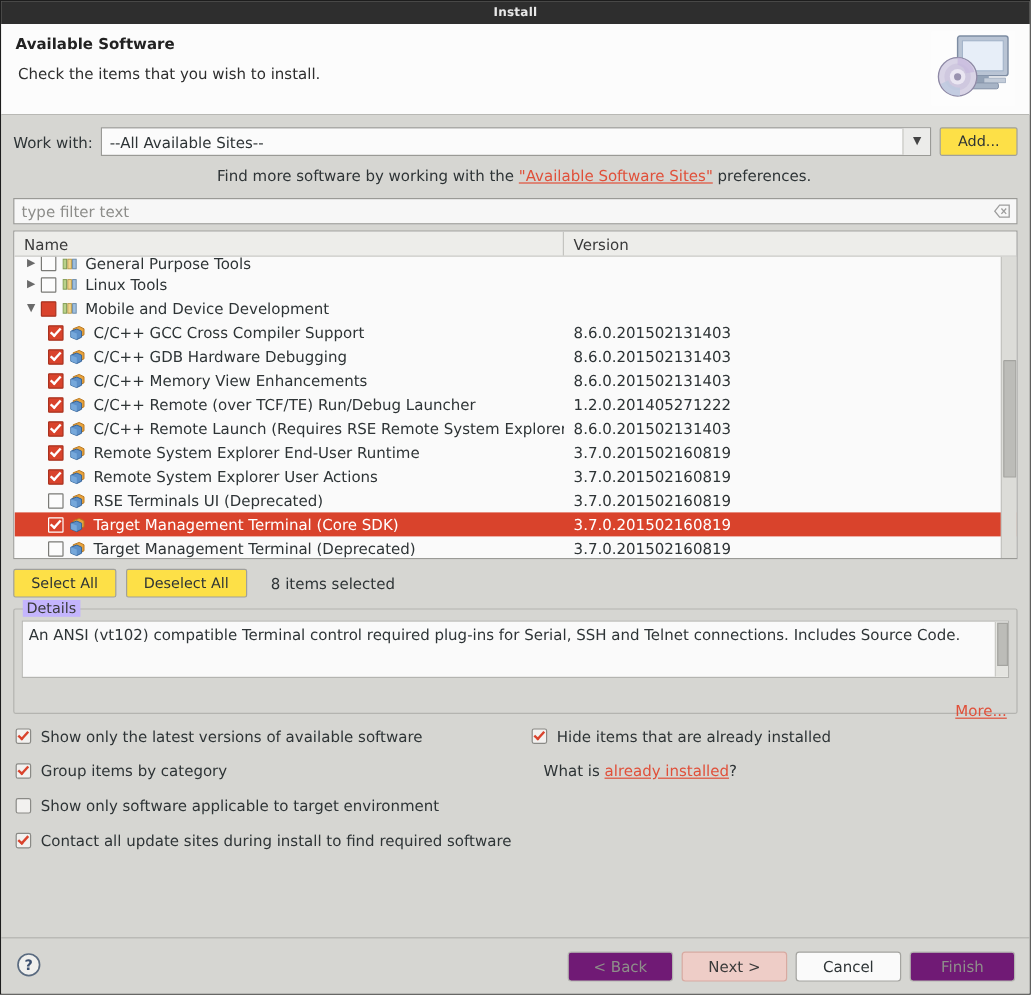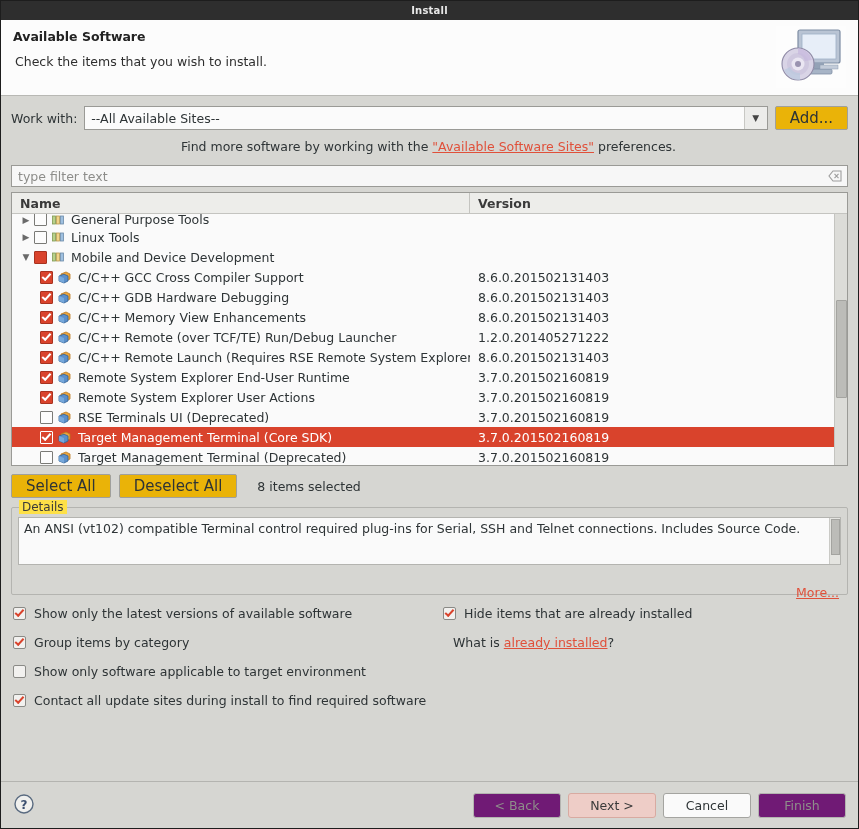--- a/index.html
+++ b/index.html
@@ -67,26 +67,26 @@
   }
   .combo-arrow {
     position: absolute; right: 0; top: 0; bottom: 0;
     width: 23px;
     border-left: 1px solid #c8c8c4;
     background: #ececea;
     display: flex; align-items: center; justify-content: center;
     font-size: 9px; color: #444;
   }
   .btn {
-    background: #eab308;
+    background: #fde047;
     border: 1px solid #a0a09c;
     border-radius: 2px;
     height: 24px;
     padding: 0 14px;
-    font-size: 15px;
+    font-size: 12px;
     font-family: inherit;
     color: #2e3436;
     cursor: default;
   }
   .hint-row {
     text-align: center;
     font-size: 12.5px;
     margin-top: 9px;
     padding-right: 2px;
   }
@@ -115,21 +115,21 @@
     overflow: hidden;
     position: relative;
   }
   .tree-head {
     display: flex; height: 21px; flex: 0 0 21px;
     background: #ededea;
     border-bottom: 1px solid #c4c4c0;
     font-size: 12.5px;
     color: #3a3a3a;
   }
-  .th { display: flex; align-items: center; padding-left: 8px; font-weight: bold; }
+  .th { display: flex; align-items: center; padding-left: 8px; }
   .th-name { width: 458px; border-right: 1px solid #c4c4c0; }
   .th-version { flex: 1 1 auto; }
   .tree-body { flex: 1 1 auto; position: relative; overflow: hidden; background: #fafafa; }
   .row {
     height: 20px;
     display: flex; align-items: center;
     font-size: 12.5px;
     white-space: nowrap;
     position: relative;
   }
@@ -189,21 +189,21 @@
   .details {
     margin-top: 9px;
     border: 1px solid #b4b4b0;
     border-radius: 2px;
     position: relative;
     padding: 9px 6px 5px 6px;
     height: 88px;
   }
   .details-legend {
     position: absolute; top: -8px; left: 7px;
-    background: #fde047; padding: 0 3px;
+    background: #c4b5fd; padding: 0 3px;
     font-size: 12px; color: #3a3a3a;
   }
   .details-box {
     background: #fafafa;
     border: 1px solid #b4b4b0;
     height: 48px;
     padding: 3px 5px;
     font-size: 12.5px;
     position: relative;
     overflow: hidden;

